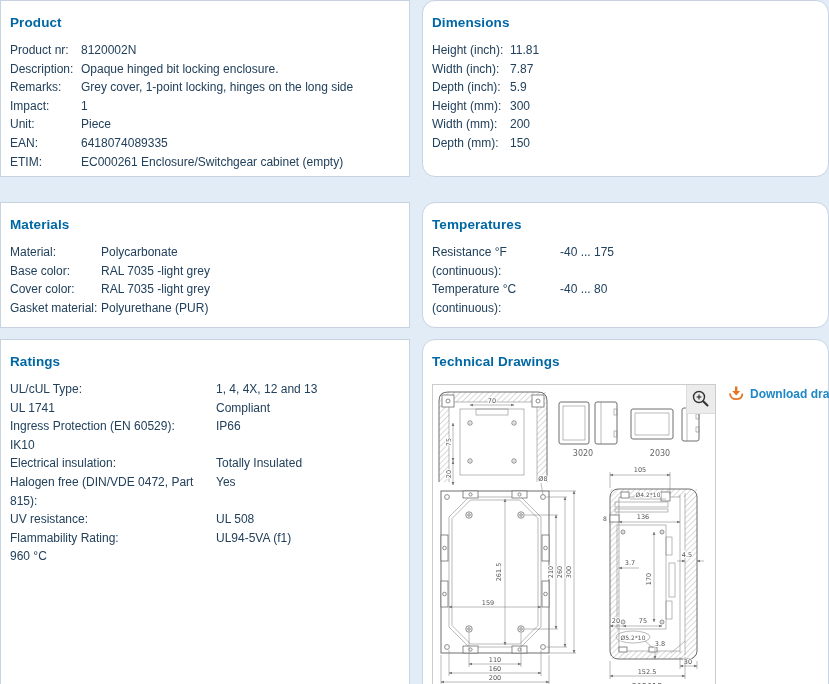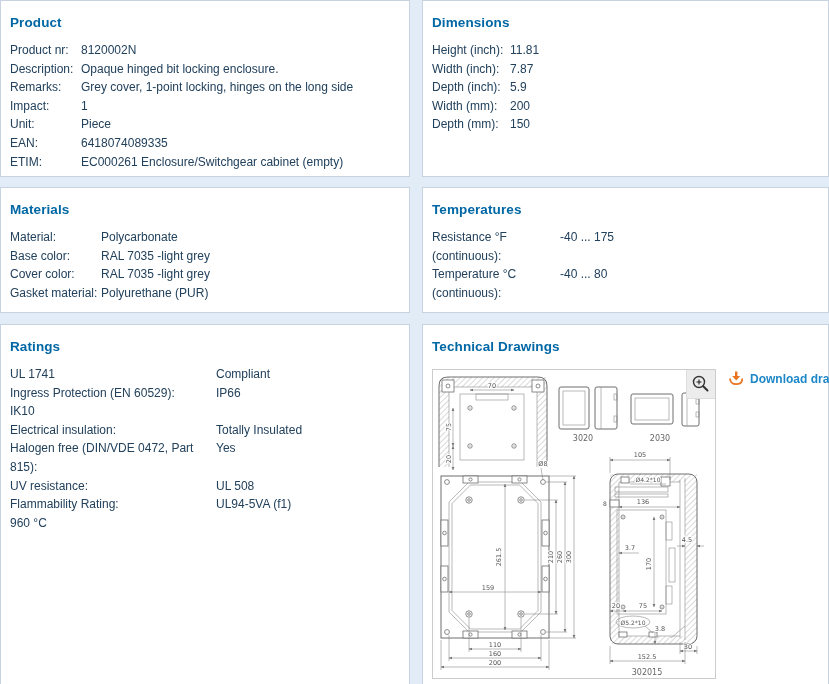--- a/index.html
+++ b/index.html
@@ -6,30 +6,30 @@
   html,body { width:829px; height:684px; overflow:hidden; }
   body {
     background:#e2ecf6;
     font-family:"Liberation Sans", sans-serif;
     font-size:12px;
     color:#22415c;
   }
   .page { display:flex; flex-direction:column; width:829px; }
   .row { display:flex; gap:12px; }
   .row1 { height:177px; }
-  .row2 { height:126px; margin-top:10px; }
+  .row2 { height:126px; margin-top:25px; }
   .row3 { height:439px; margin-top:11px; }
   .panel {
     background:#fff;
     border:1px solid #c7d3e0;
     padding:14px 10px 16px 9px;
     position:relative;
   }
   .col-l { width:410px; }
-  .col-r { width:407px; }
+  .col-r { width:407px;border-radius:13px; }
   .ptitle {
     font-size:13.5px; font-weight:bold; color:#0067a5;
     margin:0 0 11px 0; letter-spacing:0.1px;
   }
   .spec-row { display:flex; line-height:18.6px; }
   .spec-label { width:var(--lw,80px); flex:none; }
   .spec-value { flex:1; }
   .p-product  { --lw:71px; }
   .p-dims     { --lw:78px; }
   .p-materials{ --lw:91px; }
@@ -129,20 +129,24 @@
           <div class="spec-row">
             <span class="spec-label">Width (inch):</span>
             <span class="spec-value">7.87</span>
           </div>
 
           <div class="spec-row">
             <span class="spec-label">Depth (inch):</span>
             <span class="spec-value">5.9</span>
           </div>
 
+          <div class="spec-row">
+            <span class="spec-label">Height (mm):</span>
+            <span class="spec-value">300</span>
+          </div>
 
           <div class="spec-row">
             <span class="spec-label">Width (mm):</span>
             <span class="spec-value">200</span>
           </div>
 
           <div class="spec-row">
             <span class="spec-label">Depth (mm):</span>
             <span class="spec-value">150</span>
           </div>
@@ -192,20 +196,24 @@
           </div>
         </div>
     </section>
   </div>
 
   <div class="row row3">
     <section class="panel col-l p-ratings">
       <h2 class="ptitle">Ratings</h2>
       <div>
 
+          <div class="spec-row">
+            <span class="spec-label">UL/cUL Type:</span>
+            <span class="spec-value">1, 4, 4X, 12 and 13</span>
+          </div>
 
           <div class="spec-row">
             <span class="spec-label">UL 1741</span>
             <span class="spec-value">Compliant</span>
           </div>
 
           <div class="spec-row">
             <span class="spec-label">Ingress Protection (EN 60529):</span>
             <span class="spec-value">IP66</span>
           </div>

